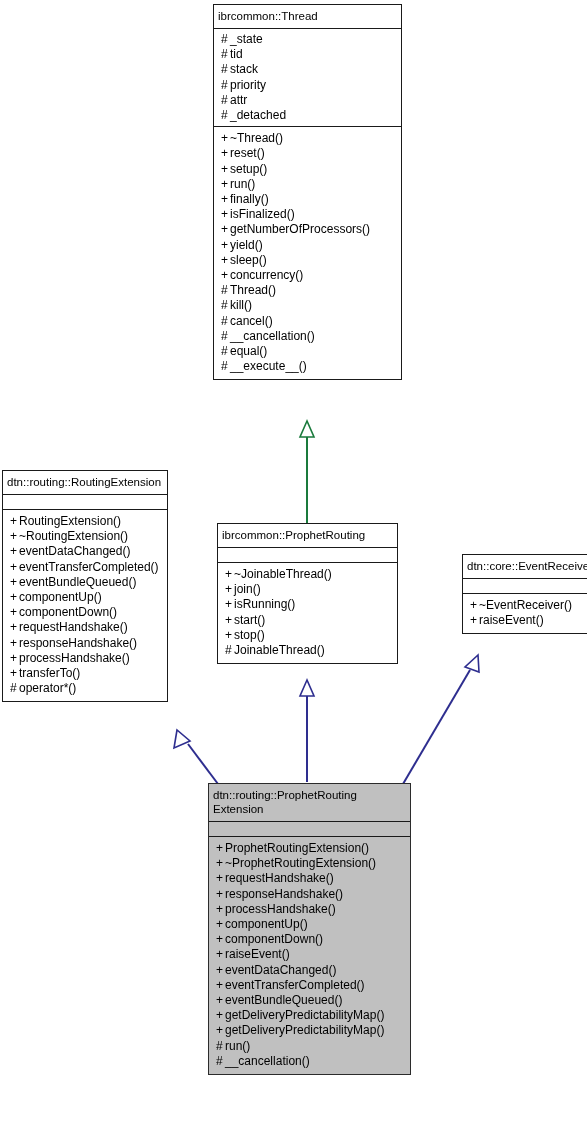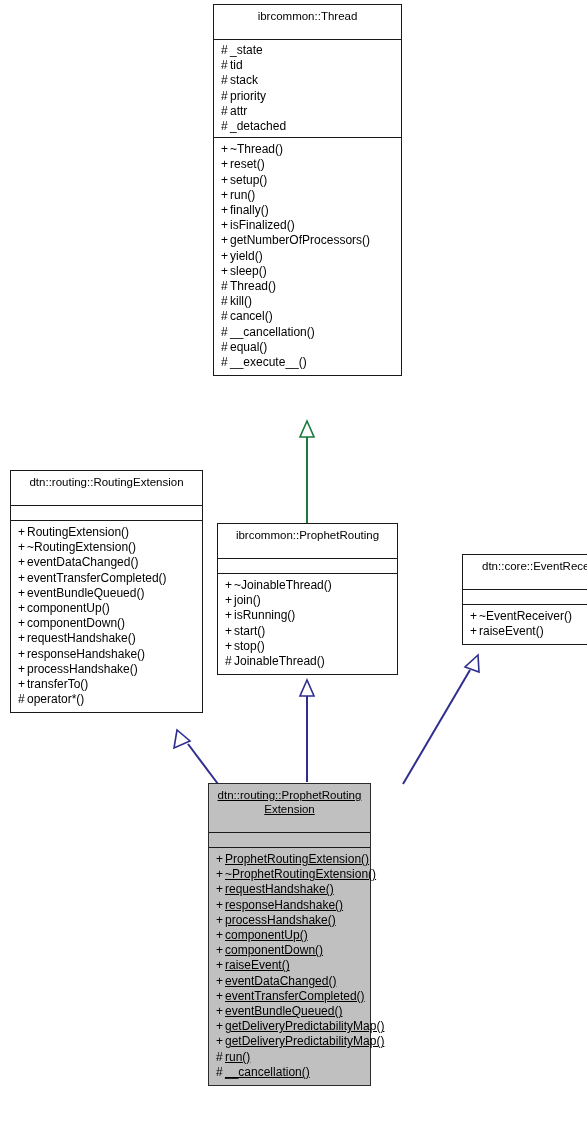--- a/index.html
+++ b/index.html
@@ -35,22 +35,22 @@
     z-index: 2;
   }
   .uml-class.highlight {
     background: #c0c0c0;
     border: 1px solid #2b2b2b;
   }
   .class-name {
     font-size: 11.5px;
     line-height: 14px;
     color: #000000;
-    text-align: center;
-    padding: 4px 4px 16px 4px;
+    text-align: left;
+    padding: 4px 4px 5px 4px;
     border-bottom: 1px solid #1a1a1a;
     box-sizing: border-box;
   }
   .class-attrs {
     border-bottom: 1px solid #1a1a1a;
     box-sizing: border-box;
     padding: 3px 5px 3px 7px;
   }
   .class-attrs.empty {
     height: 15px;
@@ -112,30 +112,31 @@
     <div class="class-ops">
       <div class="member"><span class="vis">+</span><span>~Thread()</span></div>
       <div class="member"><span class="vis">+</span><span>reset()</span></div>
       <div class="member"><span class="vis">+</span><span>setup()</span></div>
       <div class="member"><span class="vis">+</span><span>run()</span></div>
       <div class="member"><span class="vis">+</span><span>finally()</span></div>
       <div class="member"><span class="vis">+</span><span>isFinalized()</span></div>
       <div class="member"><span class="vis">+</span><span>getNumberOfProcessors()</span></div>
       <div class="member"><span class="vis">+</span><span>yield()</span></div>
       <div class="member"><span class="vis">+</span><span>sleep()</span></div>
+      <div class="member"><span class="vis">+</span><span>concurrency()</span></div>
       <div class="member"><span class="vis">#</span><span>Thread()</span></div>
       <div class="member"><span class="vis">#</span><span>kill()</span></div>
       <div class="member"><span class="vis">#</span><span>cancel()</span></div>
       <div class="member"><span class="vis">#</span><span>__cancellation()</span></div>
       <div class="member"><span class="vis">#</span><span>equal()</span></div>
       <div class="member"><span class="vis">#</span><span>__execute__()</span></div>
     </div>
   </div>
 
-  <div class="uml-class" style="left:10px; top:470px; width:193px;">
+  <div class="uml-class" style="left:2px; top:470px; width:166px;">
     <div class="class-name">dtn::routing::RoutingExtension</div>
     <div class="class-attrs empty"></div>
     <div class="class-ops">
       <div class="member"><span class="vis">+</span><span>RoutingExtension()</span></div>
       <div class="member"><span class="vis">+</span><span>~RoutingExtension()</span></div>
       <div class="member"><span class="vis">+</span><span>eventDataChanged()</span></div>
       <div class="member"><span class="vis">+</span><span>eventTransferCompleted()</span></div>
       <div class="member"><span class="vis">+</span><span>eventBundleQueued()</span></div>
       <div class="member"><span class="vis">+</span><span>componentUp()</span></div>
       <div class="member"><span class="vis">+</span><span>componentDown()</span></div>
@@ -162,21 +163,21 @@
 
   <div class="uml-class" style="left:418px; top:554px; width:166px;margin-left:44px;">
     <div class="class-name">dtn::core::EventReceiver</div>
     <div class="class-attrs empty"></div>
     <div class="class-ops">
       <div class="member"><span class="vis">+</span><span>~EventReceiver()</span></div>
       <div class="member"><span class="vis">+</span><span>raiseEvent()</span></div>
     </div>
   </div>
 
-  <div class="uml-class highlight" style="left:208px; top:783px; width:163px;text-decoration:underline;">
+  <div class="uml-class highlight" style="left:208px; top:783px; width:203px;">
     <div class="class-name"><span>dtn::routing::ProphetRouting</span><br><span>Extension</span></div>
     <div class="class-attrs empty"></div>
     <div class="class-ops">
       <div class="member"><span class="vis">+</span><span>ProphetRoutingExtension()</span></div>
       <div class="member"><span class="vis">+</span><span>~ProphetRoutingExtension()</span></div>
       <div class="member"><span class="vis">+</span><span>requestHandshake()</span></div>
       <div class="member"><span class="vis">+</span><span>responseHandshake()</span></div>
       <div class="member"><span class="vis">+</span><span>processHandshake()</span></div>
       <div class="member"><span class="vis">+</span><span>componentUp()</span></div>
       <div class="member"><span class="vis">+</span><span>componentDown()</span></div>

